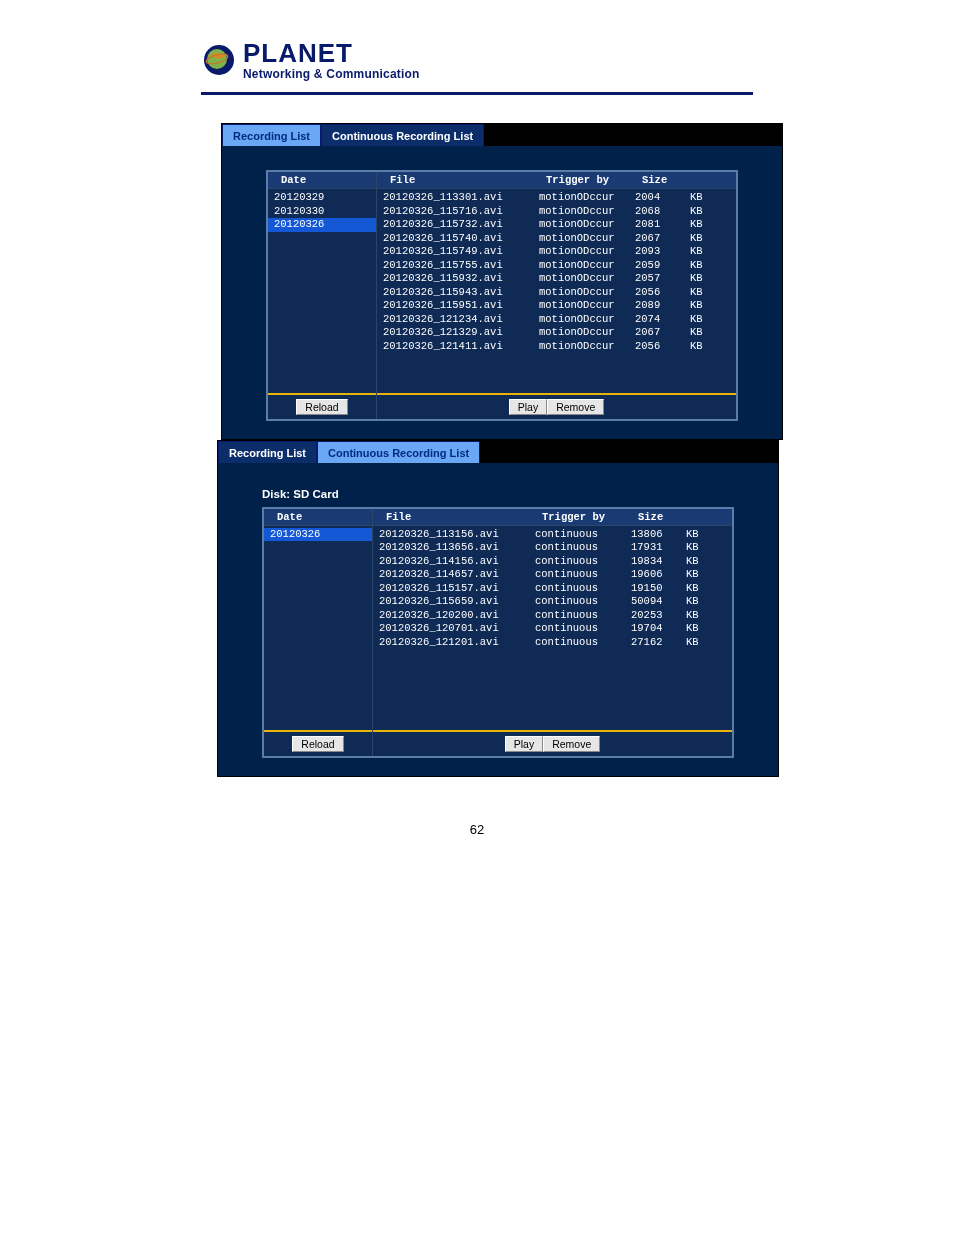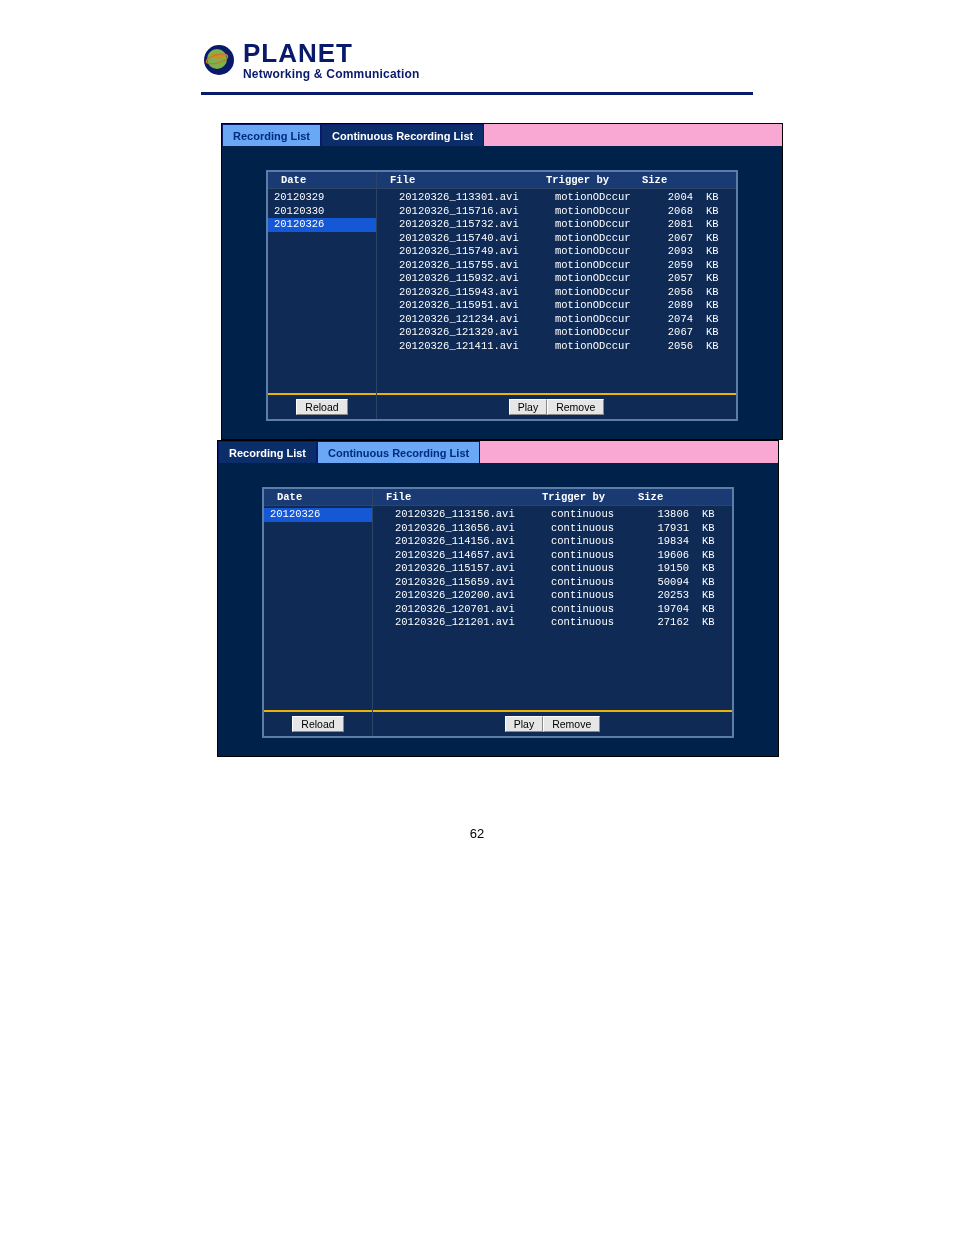--- a/index.html
+++ b/index.html
@@ -47,21 +47,21 @@
     border-top: 3px solid #0a1a6b;
     margin: 4px 140px 28px 140px;
   }
   .panel {
     margin: 0 110px 0 160px;
     background: #002149;
     border: 1px solid #000;
   }
   .tabs {
     display: flex;
-    background: #f9a8d4;
+    background: #000000;
   }
   .tab {
     font-size: 11px;
     font-weight: bold;
     padding: 5px 10px 4px 10px;
     border: 1px solid #0a1a6b;
     border-bottom: none;
     color: #fff;
     background: #0b2e6b;
     cursor: pointer;
@@ -115,24 +115,24 @@
     font-size: 10.5px;
     color: #fff;
     padding: 0 6px;
     line-height: 13.5px;
     white-space: nowrap;
     cursor: pointer;
   }
   .date-item.selected {
     background: #1558d6;
   }
-  .file-row { display: flex; margin-left: 16px; }
+  .file-row { display: flex; }
   .file-row .c-file { flex: 0 0 156px; }
   .file-row .c-trig { flex: 0 0 96px; }
-  .file-row .c-size { flex: 0 0 42px; text-align: right; font-family: Liberation Mono, monospace; }
+  .file-row .c-size { flex: 0 0 42px; text-align: left; font-family: Liberation Mono, monospace; }
   .file-row .c-unit { padding-left: 13px; }
   .btn-row {
     display: flex;
     border-top: 2px solid #eab308;
   }
   .btn {
     font-size: 10.5px;
     font-family: Arial, sans-serif;
     background: #e6e6e6;
     border: 1px solid #888;
@@ -144,21 +144,21 @@
   .paragraph {
     margin: 50px 110px 20px 140px;
     font-size: 15px;
     line-height: 1.5;
     text-align: justify;
   }
   .panel2 { margin-left: 156px; margin-right: 114px; }
   .page-num {
     text-align: center;
     font-size: 13px;
-    margin-top: 69px;
+    margin-top: 45px;
   }
 </style>
 </head>
 <body>
 
 <div class="page">
 
   <div class="header">
     <div class="logo-wrap">
       <svg width="36" height="36" viewBox="0 0 36 36">
@@ -288,20 +288,21 @@
     </div>
   </div>
 
 
   <div class="panel panel2">
     <div class="tabs">
       <div class="tab">Recording List</div>
       <div class="tab active">Continuous Recording List</div>
     </div>
     <div class="panel-body">
+      <div class="meta-line">Disk: SD Card</div>
       <div class="grid">
         <div class="col col-date">
           <div class="hdr-row">
               <span>Date</span>
             </div>
           <div class="list" id="p2-dates">
               <div class="date-item selected">20120326</div>
             </div>
           <div class="btn-row">
             <div style="flex:1;padding:4px;display:flex;justify-content:center;">

